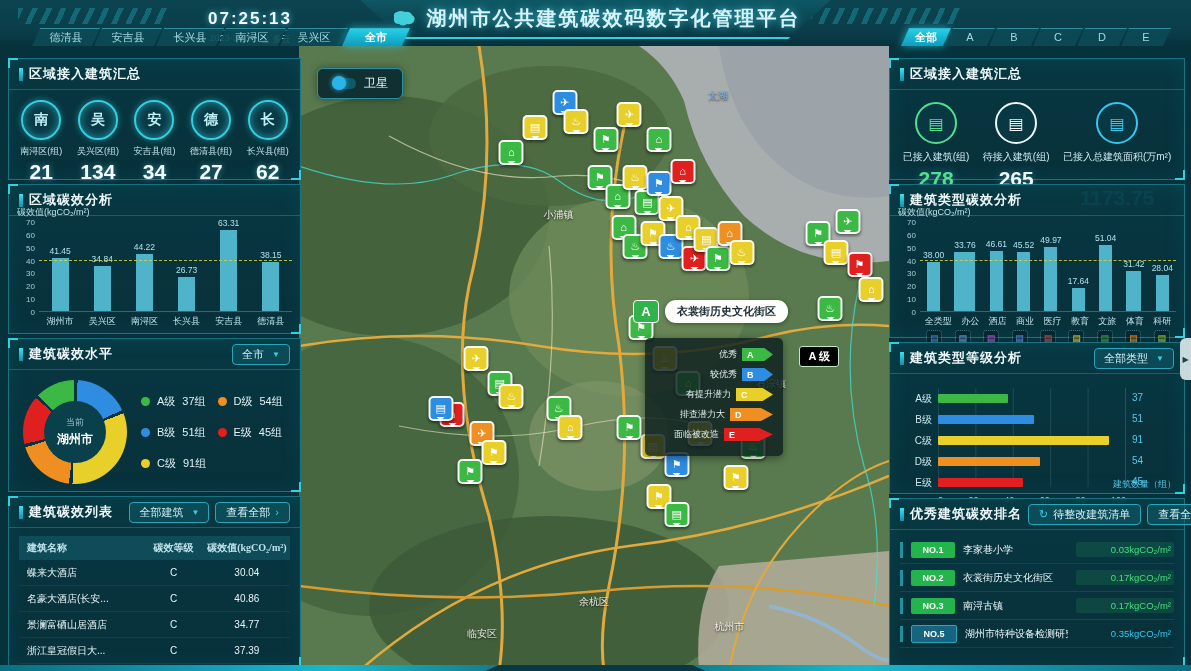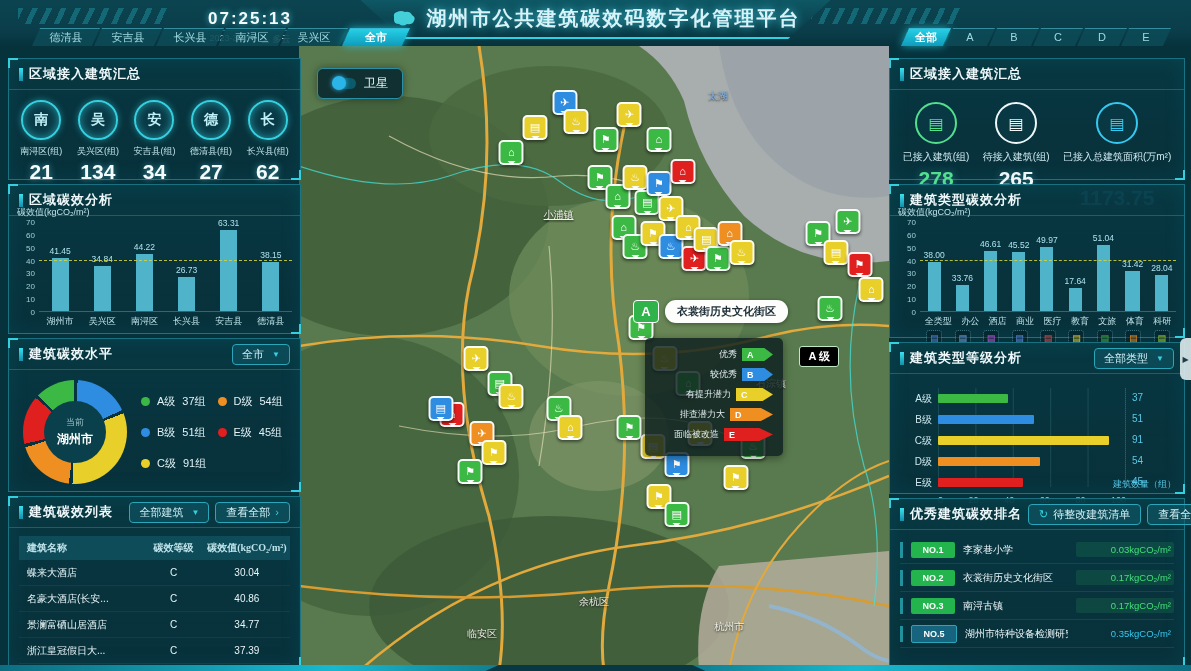--- a/index.html
+++ b/index.html
@@ -323,21 +323,21 @@
         </div>
         <div class="marker" style="left: 61%; top: 74%; background: rgb(232, 207, 42); border-top-color: rgba(255, 255, 255, 0.95); color: rgb(232, 207, 42);">
           <span>⚑</span>
         </div>
         <div class="marker" style="left: 64%; top: 77%; background: rgb(60, 185, 68); border-top-color: rgba(255, 255, 255, 0.95); color: rgb(60, 185, 68);">
           <span>▤</span>
         </div>
       </div>
     <div id="labels-layer" style="position:absolute;inset:0;">
         <span class="place-label" style="left: 71%; top: 8%; color: rgb(127, 179, 232);">太湖</span>
-        <span class="place-label" style="left: 44%; top: 27%; color: rgb(242, 242, 234); text-decoration: underline;">小浦镇</span>
+        <span class="place-label" style="left: 44%; top: 27%; color: rgb(242, 242, 234);">小浦镇</span>
         <span class="place-label" style="left: 80%; top: 54%; color: rgb(242, 242, 234);">石淙镇</span>
         <span class="place-label" style="left: 31%; top: 94%; color: rgb(242, 242, 234);">临安区</span>
         <span class="place-label" style="left: 50%; top: 89%; color: rgb(242, 242, 234);">余杭区</span>
         <span class="place-label" style="left: 68%; top: 93%; color: rgb(242, 242, 234); margin-left: 29px;">杭州市</span>
       </div>
 
     <div class="sat-toggle">
       <span class="track">
           <span class="knob"></span>
         </span>
@@ -653,21 +653,21 @@
           <span class="vc-tick" style="bottom: 25.7143px;">20</span>
           <span class="vc-tick" style="bottom: 38.5714px;">30</span>
           <span class="vc-tick" style="bottom: 51.4286px;">40</span>
           <span class="vc-tick" style="bottom: 64.2857px;">50</span>
           <span class="vc-tick" style="bottom: 77.1429px;">60</span>
           <span class="vc-tick" style="bottom: 90px;">70</span>
           <div class="vc-bars">
             <div class="vc-bar" style="height: 48.8571px; width: 13px; background: rgb(79, 179, 201);">
               <span class="vc-val">38.00</span>
             </div>
-            <div class="vc-bar" style="height: 26px; width: 13px; background: rgb(79, 179, 201);">
+            <div class="vc-bar" style="height: 59px; width: 13px; background: rgb(79, 179, 201); padding-left: 8px;">
               <span class="vc-val">33.76</span>
             </div>
             <div class="vc-bar" style="height: 59.9271px; width: 13px; background: rgb(79, 179, 201);">
               <span class="vc-val">46.61</span>
             </div>
             <div class="vc-bar" style="height: 58.5257px; width: 13px; background: rgb(79, 179, 201);">
               <span class="vc-val">45.52</span>
             </div>
             <div class="vc-bar" style="height: 64.2471px; width: 13px; background: rgb(79, 179, 201);">
               <span class="vc-val">49.97</span>

